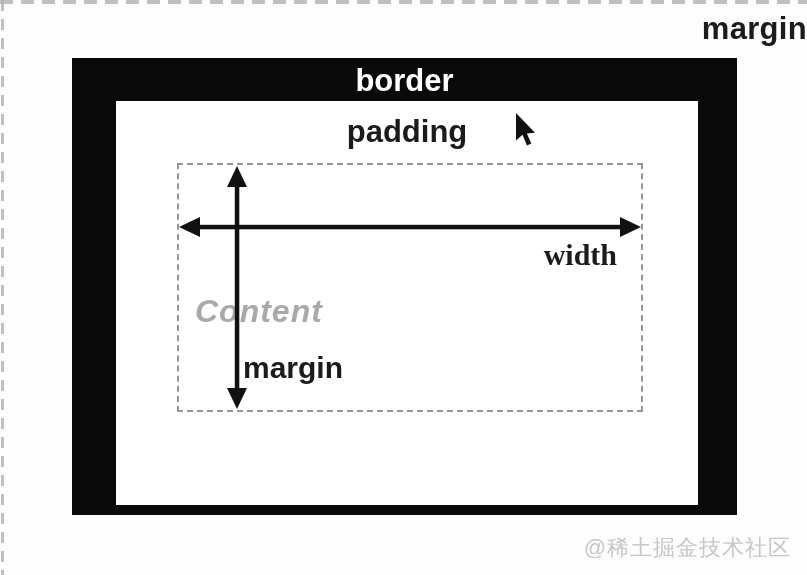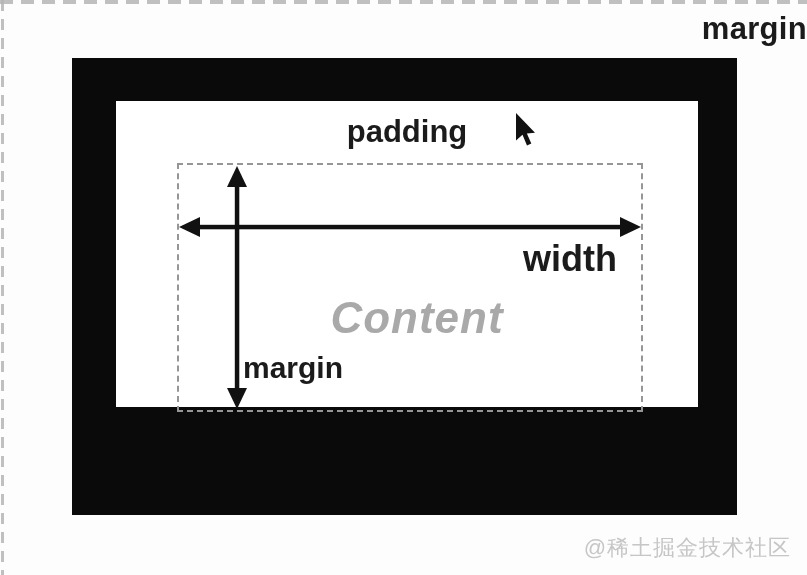--- a/index.html
+++ b/index.html
@@ -34,43 +34,43 @@
   .border-box {
     position: absolute; left: 72px; top: 58px; width: 665px; height: 457px;
     background: var(--border_fill, #0a0a0a);
   }
   .border-label {
     position: absolute; top: 5px; left: 0; width: 100%;
     text-align: center; font-size: 31px;
     color: var(--border_label_text, #ffffff);
   }
   .padding-box {
-    position: absolute; left: 44px; top: 43px; width: 582px; height: 306px;
+    position: absolute; left: 44px; top: 43px; width: 582px; height: 404px;
     background: #ffffff;
     padding-left: 28px;
   }
   .padding-label {
     position: absolute; top: 13px; left: 0; width: 100%;
     text-align: center; font-size: 31px;
   }
   .cursor-wrap { position: absolute; left: 399px; top: 12px; width: 21px; height: 34px; }
   .content-box {
     position: absolute; left: 61px; top: 62px; width: 466px; height: 249px;
     border: 2px dashed var(--dashed_line, #969696);
   }
   .arrows-overlay {
     position: absolute; left: 61px; top: 62px; width: 466px; height: 249px;
     pointer-events: none;
   }
   .width-label {
-    position: absolute; right: 24px; top: 73px; font-size: 36px;
+    position: absolute; right: 24px; top: 73px; font-size: 30px; font-family: Liberation Serif, serif;
   }
   .content-label {
-    position: absolute; top: 128px; left: 7px; width: 100%;
-    text-align: center; font-size: 44px; font-style: italic;
+    position: absolute; top: 128px; left: 16px; width: 100%;
+    text-align: left; font-size: 32px; font-style: italic;
     font-weight: bold; color: var(--content_text, #a9a9a9);
     letter-spacing: 1px;
   }
   .height-label {
     position: absolute; left: 64px; top: 186px; font-size: 30px;
   }
   .watermark {
     position: absolute; right: 16px; bottom: 12px;
     font-size: 22px; color: var(--watermark_text, #c6c6c6);
     letter-spacing: 1px;
@@ -80,20 +80,21 @@
 <body>
 
 <div class="page" style="--border_fill: #0a0a0a; --label_text: #1b1b1b; --border_label_text: #ffffff; --content_text: #a9a9a9; --dashed_line: #969696; --page_dash: #b5b5b5; --arrow: #111111; --watermark_text: #c6c6c6;">
 
   <div class="top-dash"></div>
   <div class="left-dash"></div>
 
   <div class="label margin-label">margin</div>
 
   <div class="border-box">
+    <div class="label border-label">border</div>
 
     <div class="padding-box">
       <div class="label padding-label">padding</div>
 
       <div class="cursor-wrap">
         <svg width="21" height="34" viewBox="0 0 21 34" xmlns="http://www.w3.org/2000/svg">
           <path d="M1,0 L1,27.5 L7.5,21.8 L12,32.5 L16.3,30.6 L11.9,20.4 L20,19.7 Z" fill="#111111"></path>
         </svg>
       </div>
 

